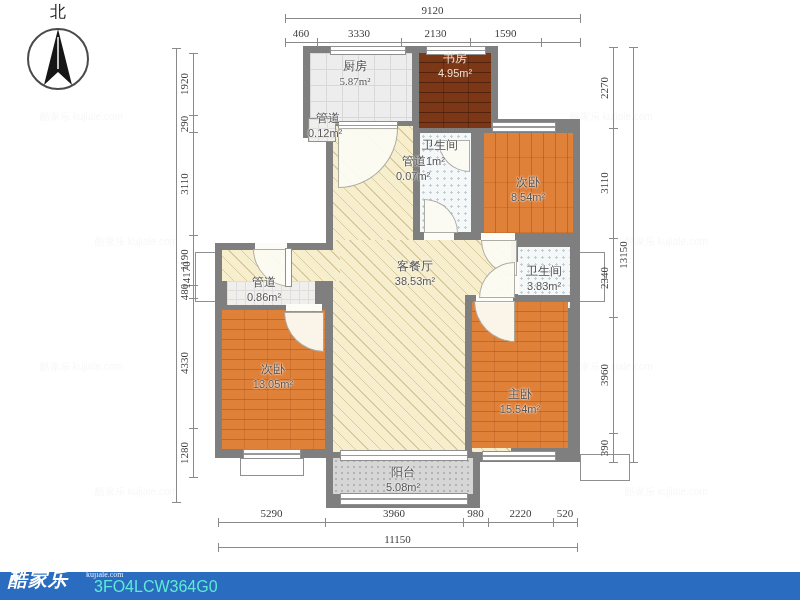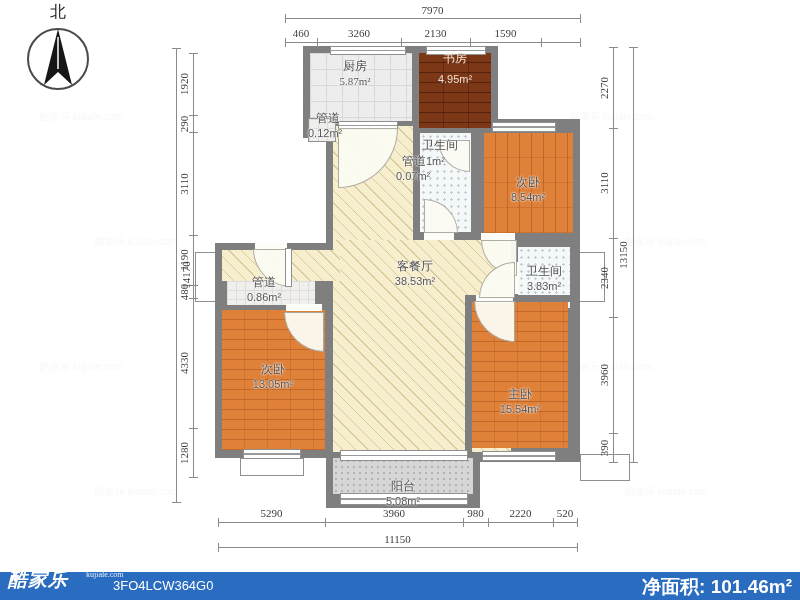--- a/index.html
+++ b/index.html
@@ -60,21 +60,21 @@
   #north .n-char{font-size:16px;color:#222;}
   
   .wm{position:absolute;z-index:0;font-size:10px;color:#777;opacity:.06;white-space:nowrap;}
   
   #footer{position:absolute;left:0;bottom:0;width:800px;height:28px;z-index:10;
           display:flex;align-items:center;}
   #logo-block{position:relative;width:230px;height:40px;}
   #logo-text{position:absolute;left:8px;top:1px;color:#fff;font-size:19px;font-weight:bold;
              font-style:italic;letter-spacing:1px;}
   #logo-sub{position:absolute;left:86px;top:4px;color:#e8f0fb;font-size:8px;font-family:"Liberation Serif",serif;}
-  #logo-code{position:absolute;left:113px;top:12px;color:#ffffff;font-size:13px;}
+  #logo-code{position:absolute;left:94px;top:12px;color:#5eead4;font-size:16px;}
   #netarea{position:absolute;right:8px;top:2px;color:#fff;font-size:19px;font-weight:bold;}
 </style>
 </head>
 <body>
 
 <div id="north">
   <div class="n-char">北</div>
   <svg width="72" height="72" viewBox="0 0 72 72">
     <circle cx="36" cy="36" r="30" fill="none" stroke="#4a4a4a" stroke-width="2"></circle>
     <path d="M36 6 L50 62 L36 49 L22 62 Z" fill="#161616"></path>
@@ -150,21 +150,21 @@
   <div class="door q-bl" style="left:284px;top:312px;width:38px;height:38px;"></div>
   <div class="door q-bl" style="left:253px;top:249px;width:36px;height:36px;"></div>
   <div class="leaf" style="left:285px;top:248px;width:5px;height:37px;"></div>
 
   <div class="roomlabel" style="left:305px;top:58px;width:100px;font-family:Liberation Serif, serif;">
     <div class="rname">厨房</div>
     <div class="rarea">5.87m²</div>
   </div>
   <div class="roomlabel" style="left:405px;top:50px;width:100px;color:#f3e3d8;text-shadow:none;">
     <div class="rname">书房</div>
-    <div class="rarea" style="color:#f0ddd0;margin-top:6px;">4.95m²</div>
+    <div class="rarea" style="color:#f0ddd0;">4.95m²</div>
   </div>
   <div class="roomlabel" style="left:300px;top:110px;width:76px;text-align:left;">
     <div class="rname" style="margin-left:16px;">管道</div>
     <div class="rarea" style="margin-left:8px;">0.12m²</div>
   </div>
   <div class="roomlabel" style="left:396px;top:137px;width:86px;text-align:left;">
     <div class="rname" style="margin-left:26px;">卫生间</div>
     <div class="rname" style="margin-left:6px;">
       <span>管道</span><span class="rarea">1m²</span>
     </div>
@@ -187,42 +187,42 @@
     <div class="rarea">0.86m²</div>
   </div>
   <div class="roomlabel" style="left:223px;top:361px;width:100px;">
     <div class="rname">次卧</div>
     <div class="rarea">13.05m²</div>
   </div>
   <div class="roomlabel" style="left:470px;top:386px;width:100px;">
     <div class="rname">主卧</div>
     <div class="rarea">15.54m²</div>
   </div>
-  <div class="roomlabel" style="left:353px;top:464px;width:100px;margin-top:14px;">
+  <div class="roomlabel" style="left:353px;top:464px;width:100px;">
     <div class="rname">阳台</div>
     <div class="rarea">5.08m²</div>
   </div>
 </div>
 
 <div id="dims">
     <div class="dimline" style="left: 285px; top: 42px; width: 295px; height: 1px;"></div>
     <div class="tick" style="left: 285px; top: 38px; width: 1px; height: 9px;"></div>
     <div class="tick" style="left: 317px; top: 38px; width: 1px; height: 9px;"></div>
     <div class="tick" style="left: 401px; top: 38px; width: 1px; height: 9px;"></div>
     <div class="tick" style="left: 470px; top: 38px; width: 1px; height: 9px;"></div>
     <div class="tick" style="left: 541px; top: 38px; width: 1px; height: 9px;"></div>
     <div class="tick" style="left: 580px; top: 38px; width: 1px; height: 9px;"></div>
     <div class="dimlab" style="left: 301px; top: 39px; transform: translate(-50%, -100%);">460</div>
-    <div class="dimlab" style="left: 359px; top: 39px; transform: translate(-50%, -100%);">3260</div>
+    <div class="dimlab" style="left: 359px; top: 39px; transform: translate(-50%, -100%);">3330</div>
     <div class="dimlab" style="left: 435.5px; top: 39px; transform: translate(-50%, -100%);">2130</div>
     <div class="dimlab" style="left: 505.5px; top: 39px; transform: translate(-50%, -100%);">1590</div>
     <div class="dimline" style="left: 285px; top: 18px; width: 295px; height: 1px;"></div>
     <div class="tick" style="left: 285px; top: 14px; width: 1px; height: 9px;"></div>
     <div class="tick" style="left: 580px; top: 14px; width: 1px; height: 9px;"></div>
-    <div class="dimlab" style="left: 432.5px; top: 16px; transform: translate(-50%, -100%);">7970</div>
+    <div class="dimlab" style="left: 432.5px; top: 16px; transform: translate(-50%, -100%);">9120</div>
     <div class="dimline" style="left: 218px; top: 522px; width: 359px; height: 1px;"></div>
     <div class="tick" style="left: 218px; top: 518px; width: 1px; height: 9px;"></div>
     <div class="tick" style="left: 325px; top: 518px; width: 1px; height: 9px;"></div>
     <div class="tick" style="left: 463px; top: 518px; width: 1px; height: 9px;"></div>
     <div class="tick" style="left: 488px; top: 518px; width: 1px; height: 9px;"></div>
     <div class="tick" style="left: 553px; top: 518px; width: 1px; height: 9px;"></div>
     <div class="tick" style="left: 577px; top: 518px; width: 1px; height: 9px;"></div>
     <div class="dimlab" style="left: 271.5px; top: 519px; transform: translate(-50%, -100%);">5290</div>
     <div class="dimlab" style="left: 394px; top: 519px; transform: translate(-50%, -100%);">3960</div>
     <div class="dimlab" style="left: 475.5px; top: 519px; transform: translate(-50%, -100%);">980</div>
@@ -269,17 +269,13 @@
     <div class="tick" style="left: 629px; top: 462px; width: 9px; height: 1px;"></div>
     <div class="dimlab" style="left: 623px; top: 254.5px; transform: translate(-50%, -50%) rotate(-90deg);">13150</div>
   </div>
 
 <div id="footer" style="background: rgb(42, 108, 191);">
   <div id="logo-block">
     <span id="logo-text">酷家乐</span>
     <span id="logo-sub">kujiale.com</span>
     <span id="logo-code">3FO4LCW364G0</span>
   </div>
-  <div id="netarea">
-    <span>净面积:</span>
-    <span>101.46m²</span>
-  </div>
 </div>
 
 </body></html>

